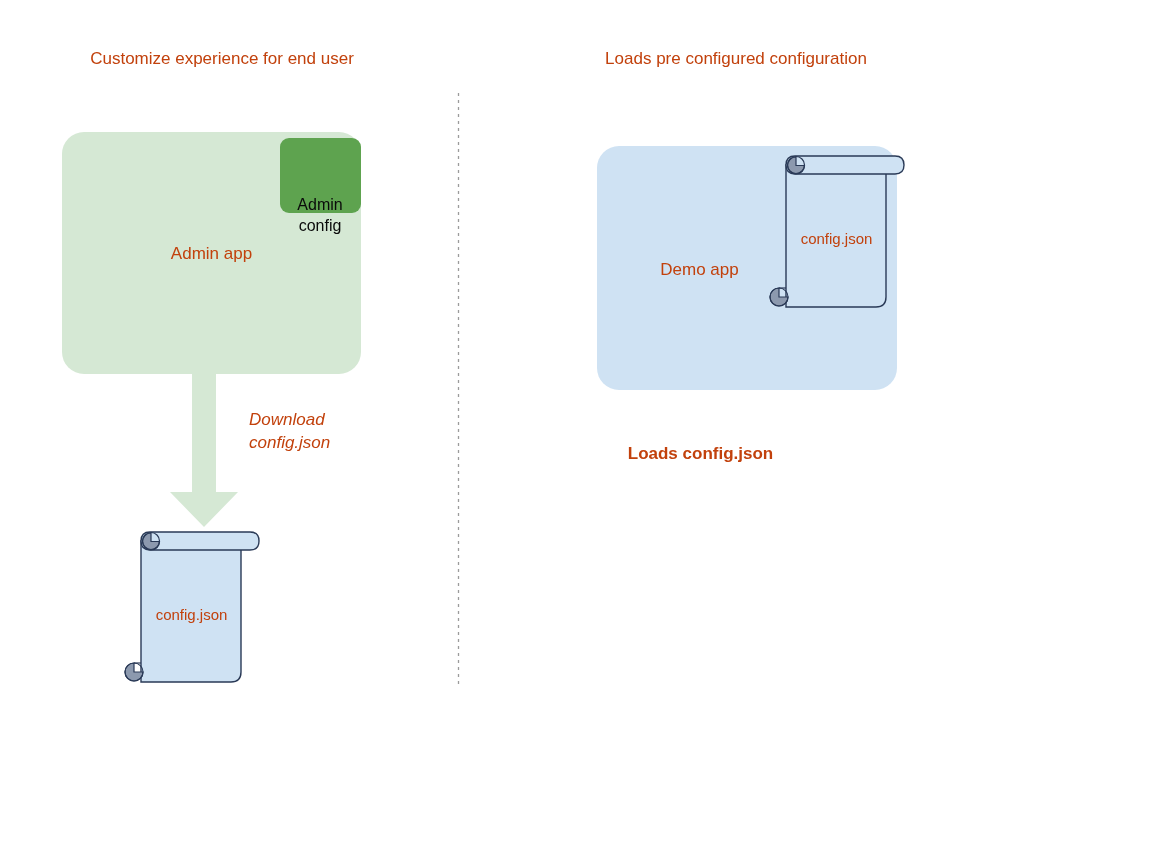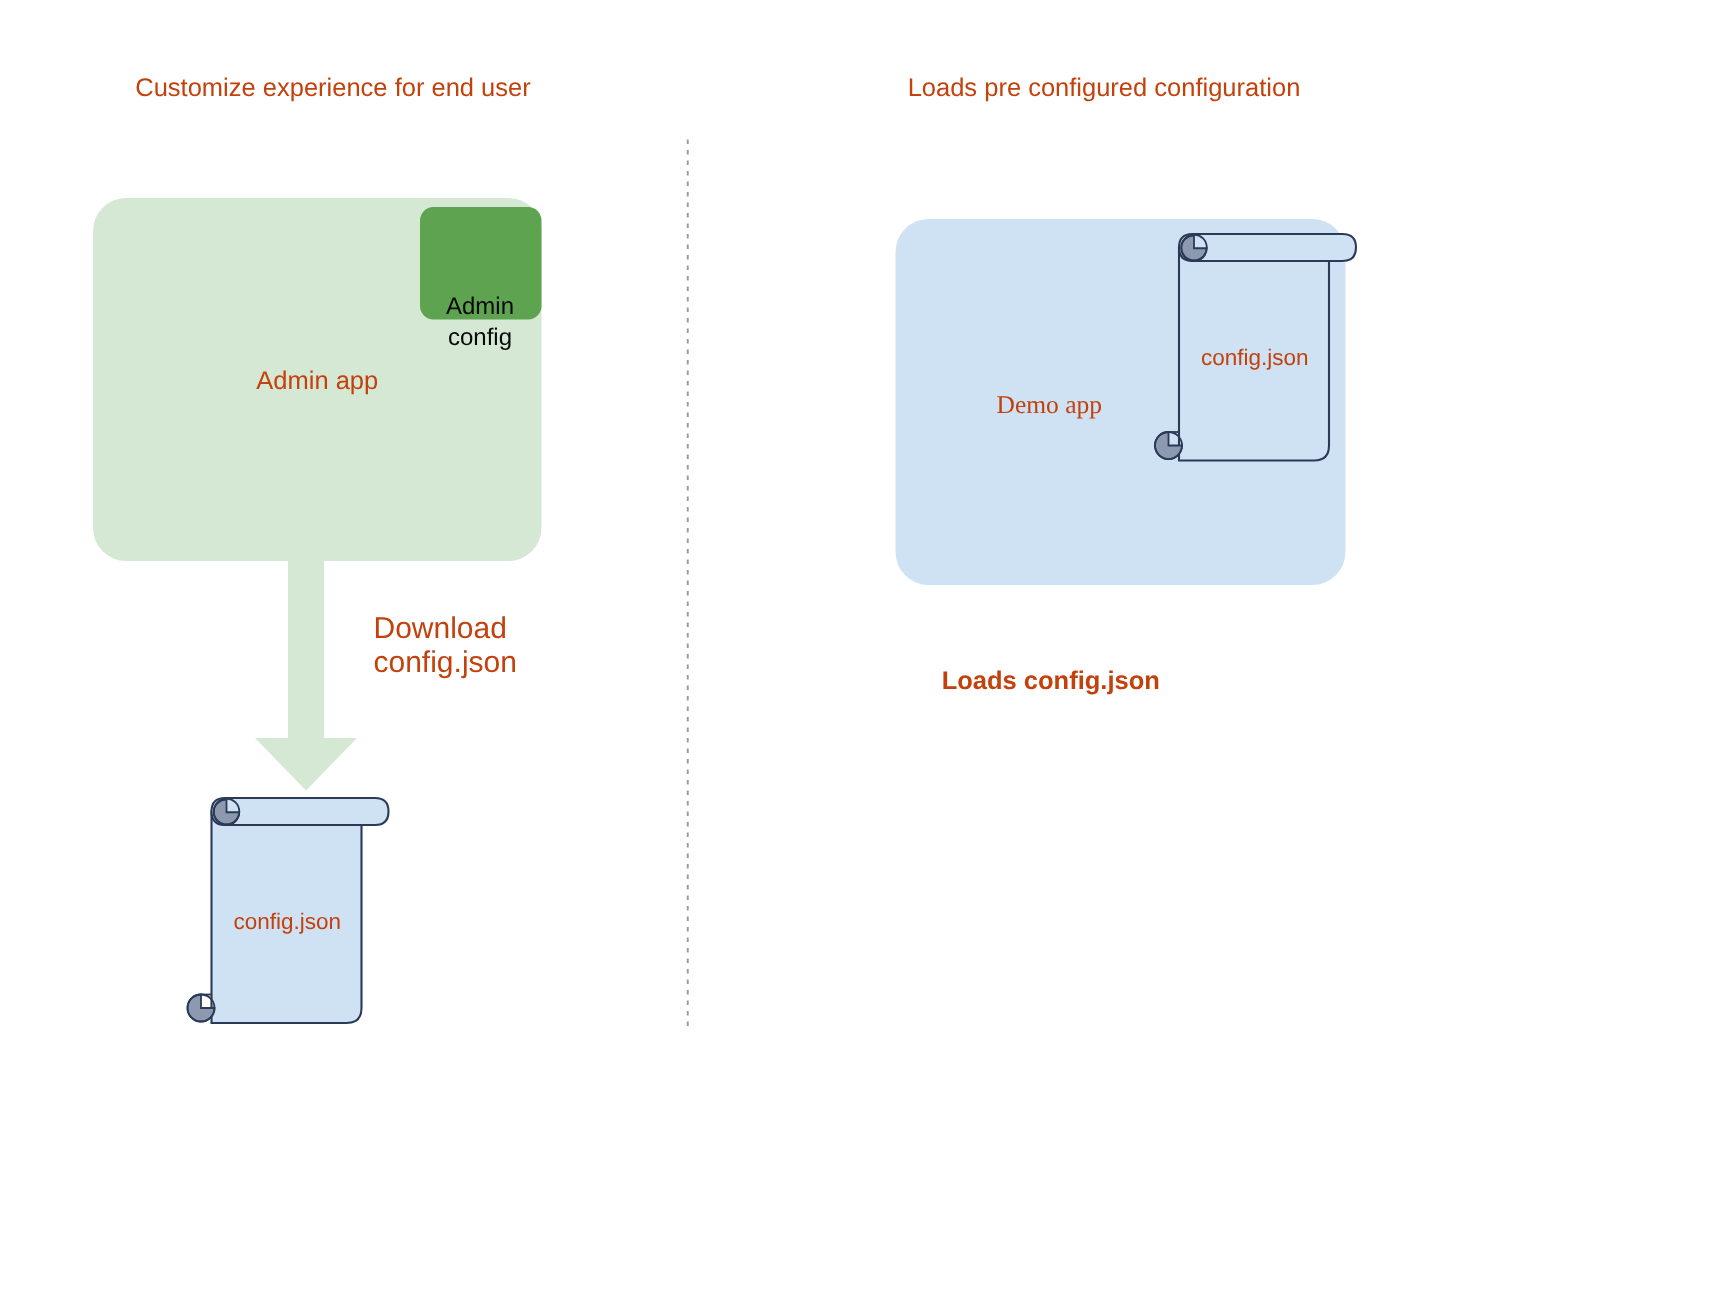--- a/index.html
+++ b/index.html
@@ -39,23 +39,24 @@
   }
   .badge-label {
     font-size: 16px;
     line-height: 21px;
     color: #0a0a0a;
   }
   .scroll-label {
     font-size: 15px;
   }
   .arrow-label {
-    font-size: 20px;
+    font-size: 17px;
     line-height: 23px;
     text-align: left;
+    font-style: italic;
   }
 </style>
 </head>
 <body>
 
 <svg id="canvas" viewBox="0 0 1152 864" xmlns="http://www.w3.org/2000/svg">
 
   <g>
     <path d="M 192,360 L 216,360 L 216,492 L 238,492 L 204,527 L 170,492 L 192,492 Z" fill="#d5e8d4" stroke="none"></path>
   </g>
@@ -98,17 +99,17 @@
 <div class="diagram-label box-label" style="left:62px; top:243px; width:299px;">Admin app</div>
 
 <div class="diagram-label badge-label" style="left:280px; top:154px; width:80px;margin-top:40px;"><span>Admin</span><br><span>config</span></div>
 
 <div class="diagram-label arrow-label" style="left:249px; top:408px; width:180px;"><span>Download</span><br><span>config.json</span></div>
 
 <div class="diagram-label scroll-label" style="left:141px; top:604px; width:101px;">config.json</div>
 
 <div class="diagram-label title-label" style="left:514px; top:48px; width:444px;">Loads pre configured configuration</div>
 
-<div class="diagram-label box-label" style="left:597px; top:259px; width:205px;font-family:Liberation Serif, serif;">Demo app</div>
+<div class="diagram-label box-label" style="left:597px; top:259px; width:205px;">Demo app</div>
 
 <div class="diagram-label scroll-label" style="left:786px; top:228px; width:101px;">config.json</div>
 
 <div class="diagram-label box-label" style="left:597px; top:443px; width:207px;font-weight:bold;">Loads config.json</div>
 
 </body></html>

